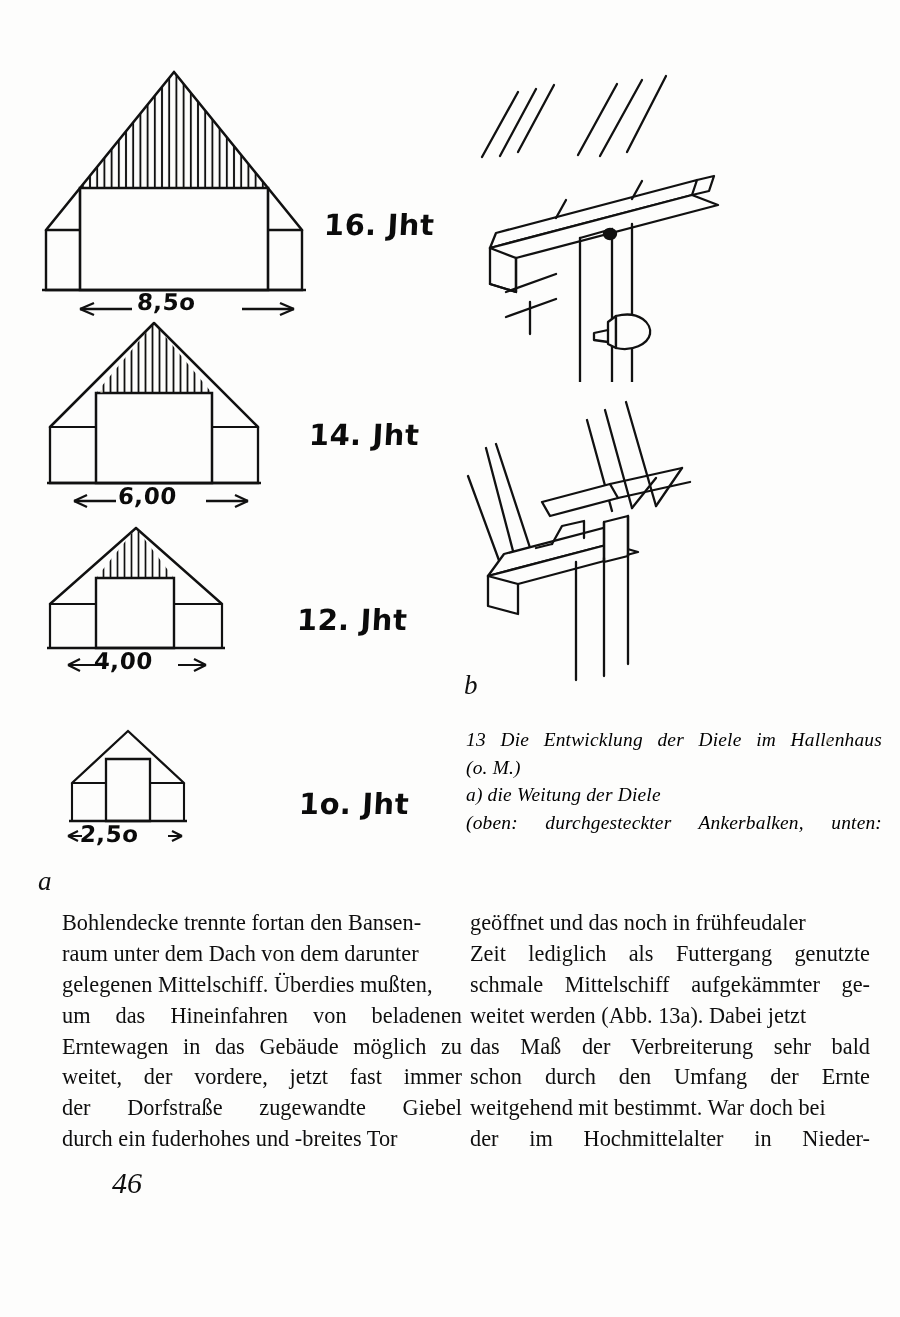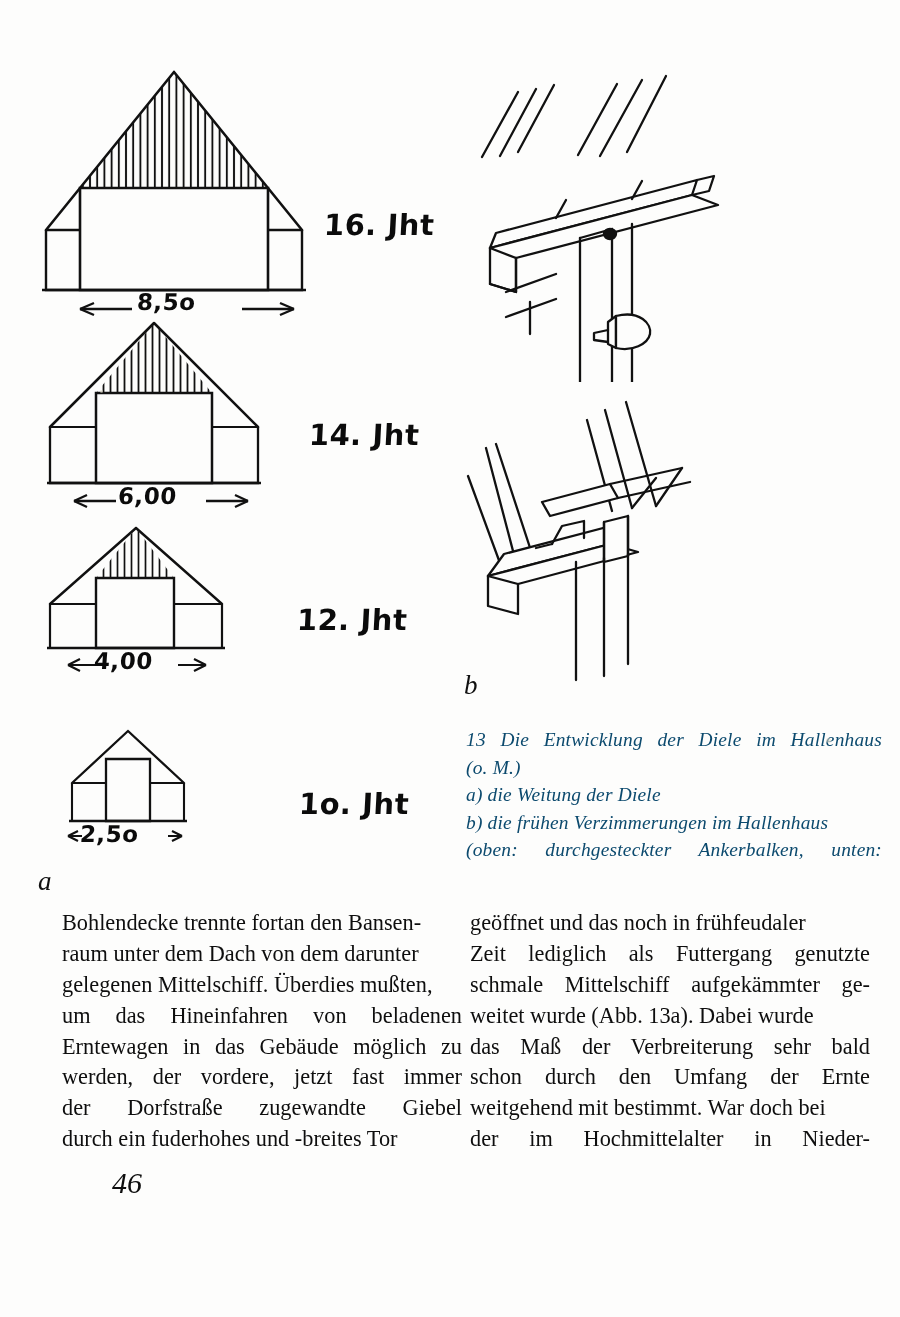--- a/index.html
+++ b/index.html
@@ -69,21 +69,21 @@
   
   .caption {
     position: absolute;
     left: 466px;
     top: 726px;
     width: 416px;
     font-family: "Liberation Serif", "DejaVu Serif", serif;
     font-style: italic;
     font-size: 19.4px;
     line-height: 1.42;
-    color: #0c4a6e;
+    color: #000000;
     letter-spacing: 0.2px;
   }
   .caption .cap-line { display: block; white-space: nowrap; }
   .caption .cap-line.justify {
     white-space: normal;
     text-align: justify;
     text-align-last: justify;
   }
 
   
@@ -312,40 +312,39 @@
       </g>
     </svg>
 
     <span class="sublabel" style="left:9px; top:670px;">b</span>
   </div>
 
   <div class="caption">
     <span class="cap-line justify">13  Die  Entwicklung  der  Diele  im  Hallenhaus</span>
     <span class="cap-line">(o. M.)</span>
     <span class="cap-line">a) die Weitung der Diele</span>
-    <span class="cap-line">b) die frühen Verzimmerungen im Hallenhaus</span>
     <span class="cap-line justify">(oben:    durchgesteckter    Ankerbalken,    unten:</span>
   </div>
 
   <div class="body-col left">
     <span class="tline natural">Bohlendecke trennte fortan den Bansen-</span>
     <span class="tline natural">raum unter dem Dach von dem darunter</span>
     <span class="tline natural">gelegenen Mittelschiff. Überdies mußten,</span>
     <span class="tline">um das Hineinfahren von beladenen</span>
     <span class="tline">Erntewagen in das Gebäude möglich zu</span>
-    <span class="tline">werden, der vordere, jetzt fast immer</span>
+    <span class="tline">weitet, der vordere, jetzt fast immer</span>
     <span class="tline">der Dorfstraße zugewandte Giebel</span>
     <span class="tline natural">durch ein fuderhohes und -breites Tor</span>
   </div>
 
   <div class="body-col right">
     <span class="tline natural">geöffnet und das noch in frühfeudaler</span>
     <span class="tline">Zeit lediglich als Futtergang genutzte</span>
     <span class="tline">schmale Mittelschiff aufgekämmter ge-</span>
-    <span class="tline natural">weitet wurde (Abb. 13a). Dabei wurde</span>
+    <span class="tline natural">weitet werden (Abb. 13a). Dabei jetzt</span>
     <span class="tline">das Maß der Verbreiterung sehr bald</span>
     <span class="tline">schon durch den Umfang der Ernte</span>
     <span class="tline natural">weitgehend mit bestimmt. War doch bei</span>
     <span class="tline">der im Hochmittelalter in Nieder-</span>
   </div>
 
   <div class="folio">46</div>
 
   <div class="speck" style="left:826px; top:738px; width:5px; height:5px;"></div>
   <div class="speck" style="left:706px; top:1146px; width:4px; height:4px;"></div>

